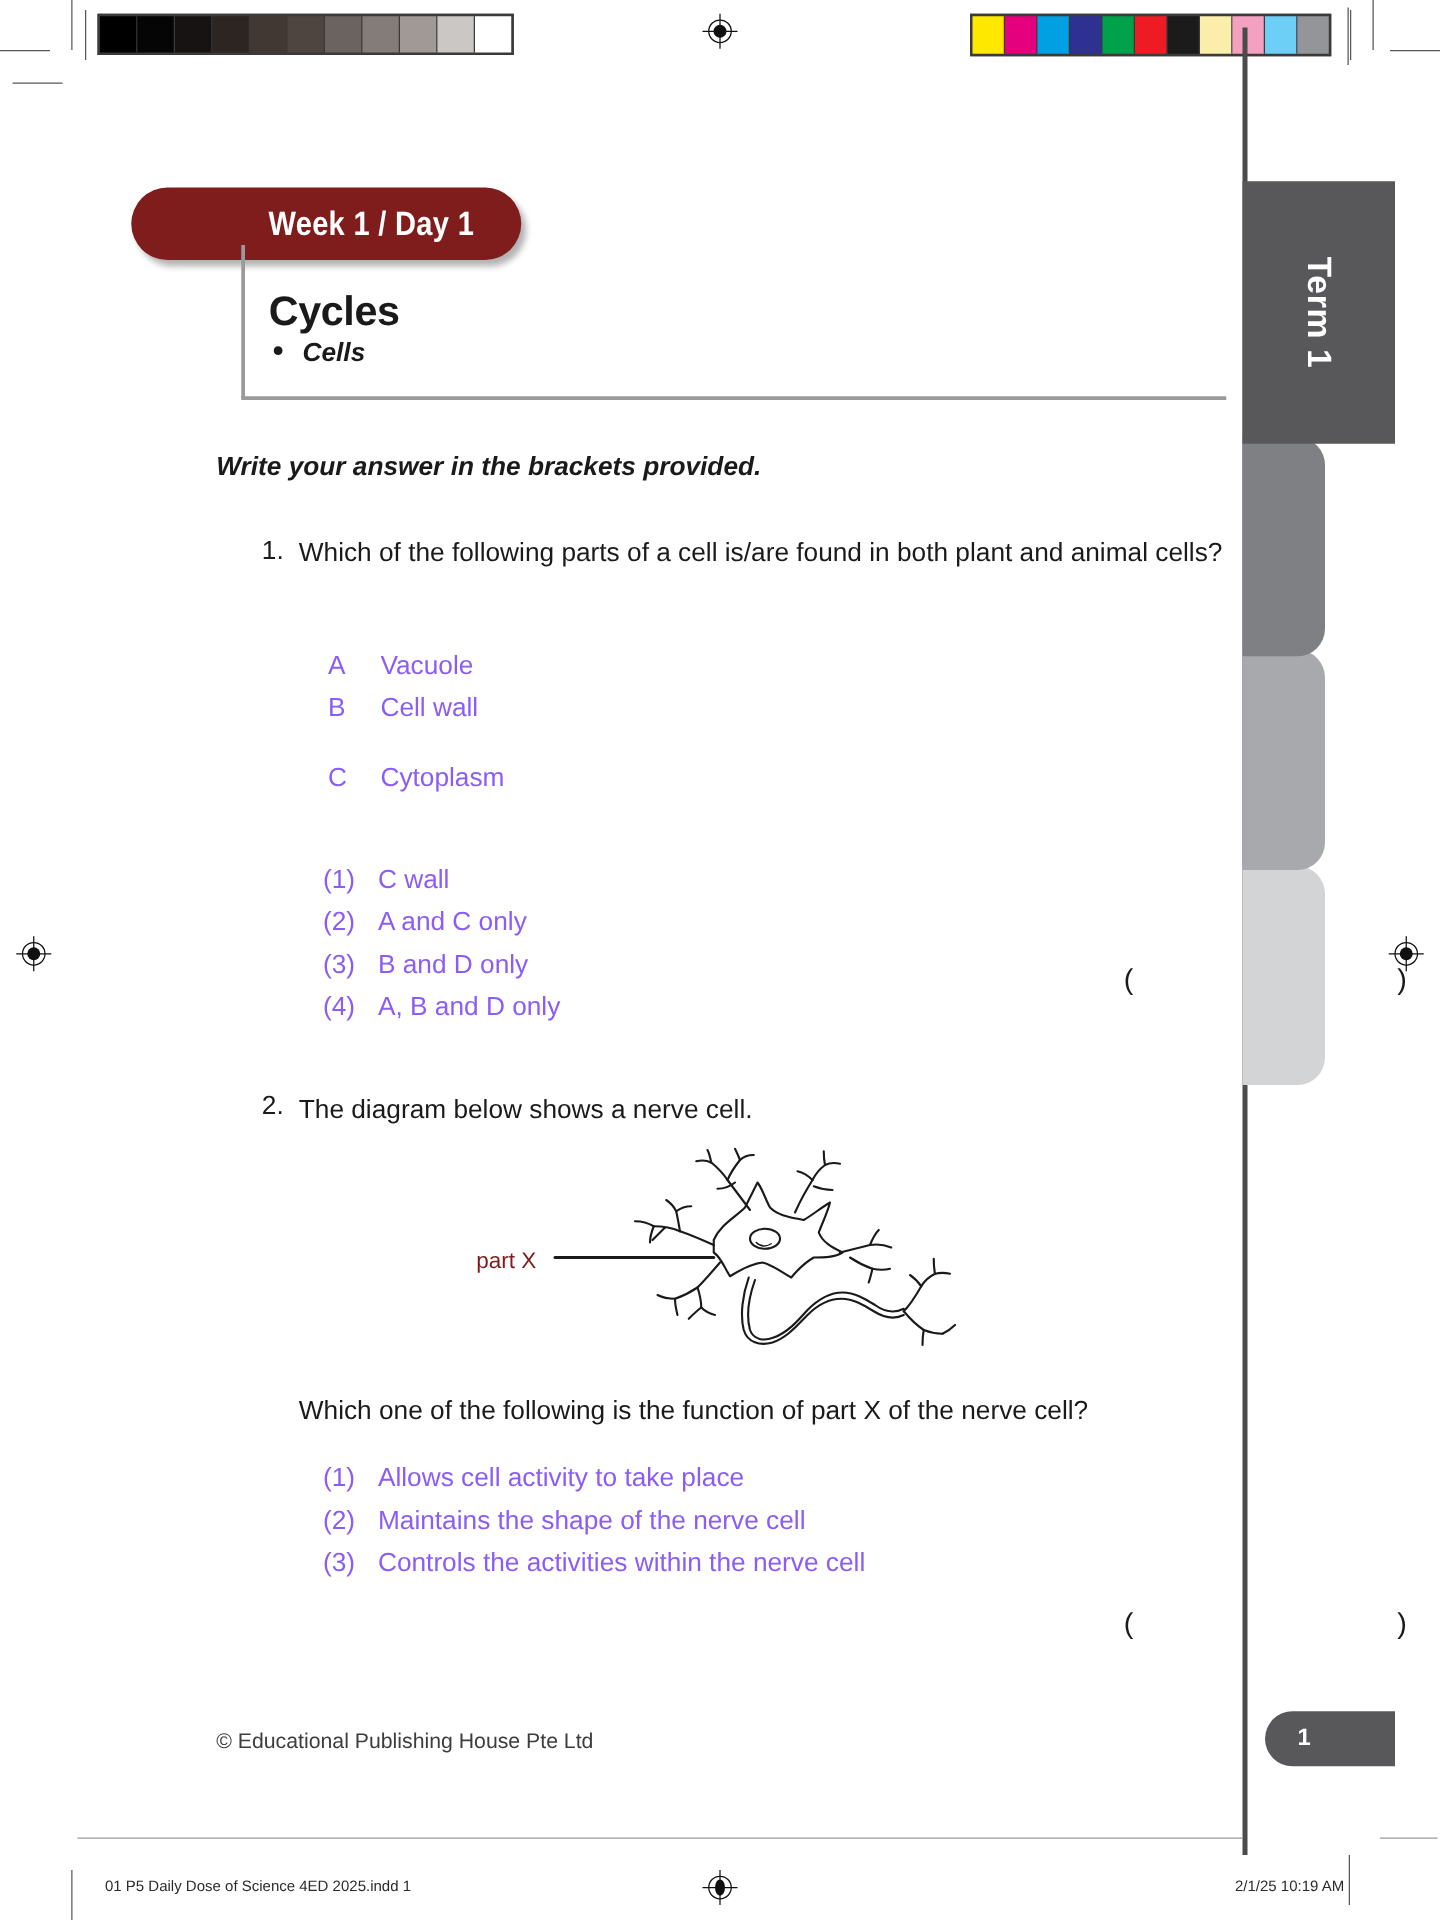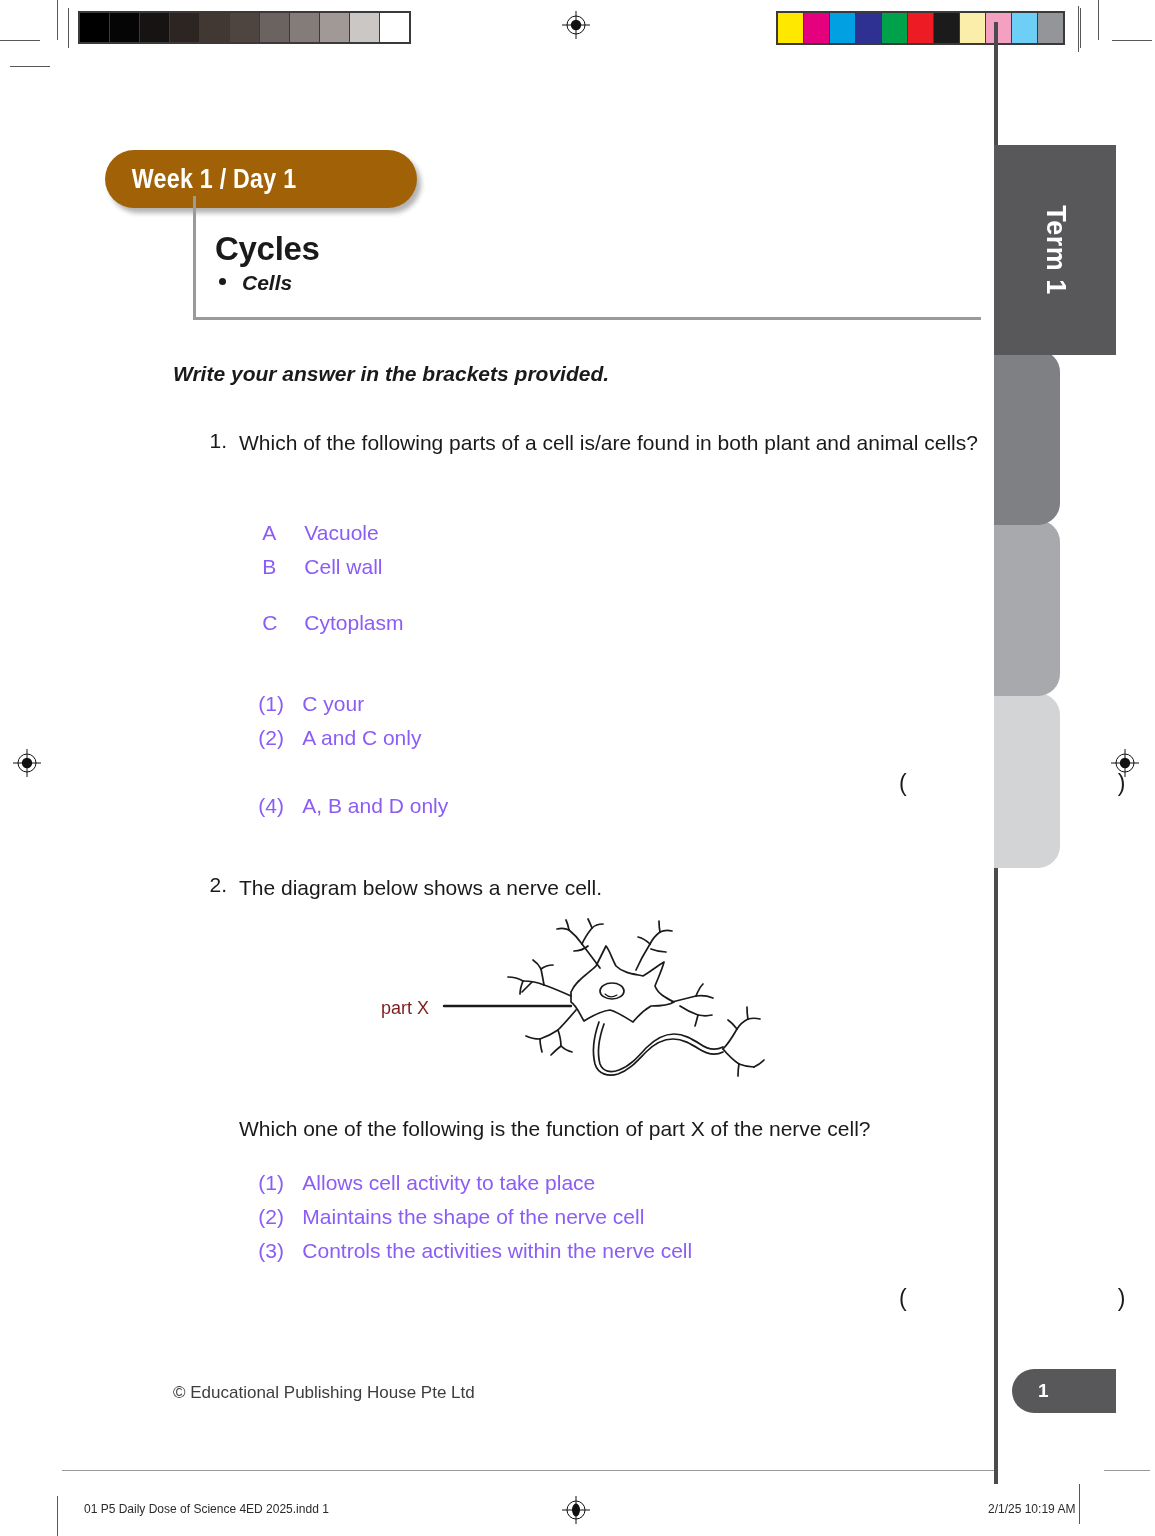--- a/index.html
+++ b/index.html
@@ -64,26 +64,26 @@
     letter-spacing: 0.5px;
   }
   .side-tab {
     position: absolute;
     border-radius: 0 22px 22px 0;
   }
 
   
   .pill {
     position: absolute;
-    background: #a16207;
+    background: #7f1d1d;
     border-radius: 34px;
     box-shadow: 4px 5px 5px rgba(0,0,0,0.30);
     display: flex;
     align-items: center;
-    justify-content: flex-start;
+    justify-content: flex-end;
     box-sizing: border-box;
     padding-right: 38px;
   }
   .pill .pill-text {
     color: #ffffff;
     font-size: 27px;
     font-weight: bold;
     font-stretch: condensed;
     letter-spacing: 0.3px;
     transform: scaleX(0.86);
@@ -305,24 +305,27 @@
     <span class="opt-key">A</span><span>Vacuole</span>
   </div>
   <div class="optline" style="left:239px; top:531px;">
     <span class="opt-key">B</span><span>Cell wall</span>
   </div>
   <div class="optline" style="left:239px; top:587px;">
     <span class="opt-key">C</span><span>Cytoplasm</span>
   </div>
 
   <div class="optline" style="left:235px; top:668px;">
-    <span class="opt-key-n">(1)</span><span>C your</span>
+    <span class="opt-key-n">(1)</span><span>C wall</span>
   </div>
   <div class="optline" style="left:235px; top:702px;">
     <span class="opt-key-n">(2)</span><span>A and C only</span>
+  </div>
+  <div class="optline" style="left:235px; top:736px;">
+    <span class="opt-key-n">(3)</span><span>B and D only</span>
   </div>
   <div class="optline" style="left:235px; top:770px;">
     <span class="opt-key-n">(4)</span><span>A, B and D only</span>
   </div>
   <div class="bracket" style="left:899px; top:770px;">(&nbsp;&nbsp;&nbsp;)</div>
 
   <div class="qnum" style="left:193px; top:873px;">2.</div>
   <div class="qtext" style="left:239px; top:871px; width:745px;">The diagram below shows a nerve cell.</div>
 
   <div class="partx-label" style="left:381px; top:998px;">part X</div>

